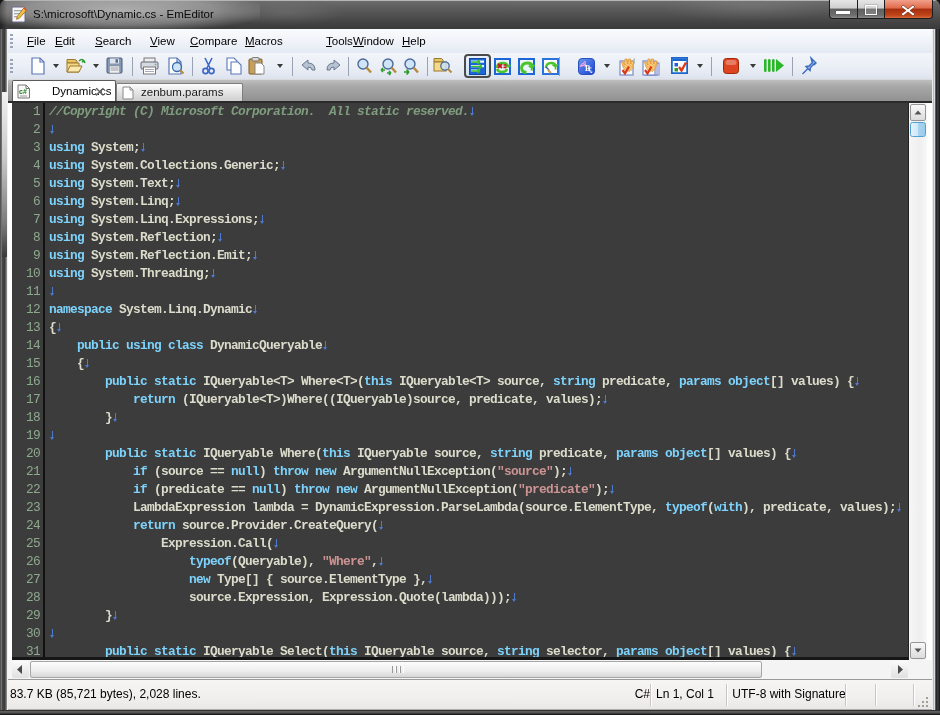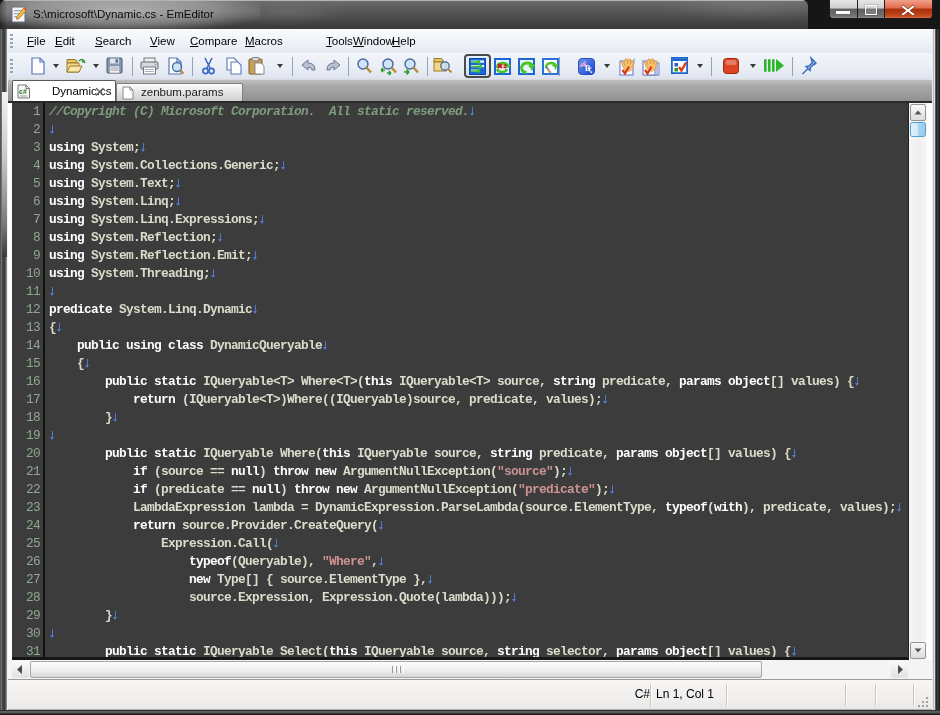--- a/index.html
+++ b/index.html
@@ -1,33 +1,33 @@
 <!DOCTYPE html>
 <html><head><meta charset="utf-8">
 <style>
 html,body{margin:0;padding:0}
 body{width:940px;height:715px;position:relative;overflow:hidden;background:#161616;font-family:"Liberation Sans",sans-serif}
 .abs{position:absolute}
 
 #code,#nums{font-family:"Liberation Mono",monospace;font-size:12.8px;line-height:18px;letter-spacing:-0.68px;white-space:pre;margin:0}
 #code{font-weight:bold;color:#dcdccc}
 #nums{font-weight:normal;color:#8ea88e;text-align:right}
-.k{color:#ffffff}
+.k{color:#7dd3fc}
 .r{color:#cc9393}
 .c{color:#7f9c7f;font-style:italic}
 .a{color:transparent;font-weight:normal;display:inline-block;width:7px;position:relative;vertical-align:top;line-height:18px}
 .a::before{content:"";position:absolute;left:2.6px;top:4px;width:1.6px;height:7px;background:#4d79cf}
 .a::after{content:"";position:absolute;left:0.9px;top:9.5px;border-left:2.6px solid transparent;border-right:2.6px solid transparent;border-top:3.8px solid #4d79cf}
 .mi{position:absolute;top:0;height:24px;line-height:24px;color:#000;font-size:11.5px}
 .sep{position:absolute;top:4px;height:19px;width:1px;background:#9aa2b2}
 .dd{position:absolute;top:11px;width:0;height:0;border-left:3.5px solid transparent;border-right:3.5px solid transparent;border-top:4px solid #3a3a3a}
 </style></head>
 <body>
 
-<div class="abs" id="titlebar" style="left:0;top:0;width:808px;height:29px;border-radius:6px 6px 0 0;background:linear-gradient(90deg,rgba(15,15,15,0.6) 0px,rgba(15,15,15,0) 7px),linear-gradient(180deg,#6e6e6e 0%,#5e5e5e 25%,#4f4f4f 55%,#424242 80%,#3a3a3a 100%);overflow:hidden">
+<div class="abs" id="titlebar" style="left:0;top:0;width:940px;height:29px;border-radius:6px 6px 0 0;background:linear-gradient(90deg,rgba(15,15,15,0.6) 0px,rgba(15,15,15,0) 7px),linear-gradient(180deg,#6e6e6e 0%,#5e5e5e 25%,#4f4f4f 55%,#424242 80%,#3a3a3a 100%);overflow:hidden">
  <div class="abs" style="left:-30px;top:-6px;width:290px;height:38px;background:radial-gradient(ellipse at 52% 45%,rgba(255,255,255,0.52) 0%,rgba(255,255,255,0.30) 45%,rgba(255,255,255,0) 72%)"></div>
     <div class="abs" style="left:225px;top:0px;width:120px;height:26px;background:radial-gradient(ellipse at center,rgba(255,255,255,0.10),rgba(255,255,255,0) 70%)"></div>
  <div class="abs" style="left:660px;top:-8px;width:180px;height:30px;background:radial-gradient(ellipse at center,rgba(255,255,255,0.10),rgba(255,255,255,0) 70%)"></div>
  <div class="abs" style="left:0;top:0;width:940px;height:1px;background:#b5b5b5"></div>
 
  <svg class="abs" style="left:11px;top:6px" width="17" height="17" viewBox="0 0 17 17">
    <rect x="1" y="1" width="13" height="15" rx="1.5" fill="#f5f5f5" stroke="#6a6a8a" stroke-width="1"></rect>
    <rect x="3" y="4" width="8" height="1.3" fill="#9aa"></rect>
    <rect x="3" y="7" width="8" height="1.3" fill="#9aa"></rect>
    <rect x="3" y="10" width="6" height="1.3" fill="#9aa"></rect>
@@ -51,21 +51,21 @@
 <div class="abs" id="menubar" style="left:8px;top:29px;width:924px;height:24px;background:linear-gradient(180deg,#fafbfe 0%,#f0f3f9 50%,#e4e9f2 100%)">
  <div class="abs" style="left:2px;top:5px;width:3px;height:14px;background:repeating-linear-gradient(180deg,#9aa4b4 0 2px,transparent 2px 4px)"></div>
  <div class="mi" style="left:19px"><u>F</u>ile</div>
  <div class="mi" style="left:47px"><u>E</u>dit</div>
  <div class="mi" style="left:87px"><u>S</u>earch</div>
  <div class="mi" style="left:142px"><u>V</u>iew</div>
  <div class="mi" style="left:182px"><u>C</u>ompare</div>
  <div class="mi" style="left:237px"><u>M</u>acros</div>
  <div class="mi" style="left:318px"><u>T</u>ools</div>
  <div class="mi" style="left:345px"><u>W</u>indow</div>
- <div class="mi" style="left:384px"><u>H</u>elp</div>
+ <div class="mi" style="left:394px"><u>H</u>elp</div>
 </div>
 
 <div class="abs" id="toolbar" style="left:8px;top:53px;width:924px;height:26px;background:linear-gradient(180deg,#f2f5fa 0%,#e9edf5 60%,#dde3ee 100%)">
  <div class="abs" style="left:2px;top:6px;width:3px;height:15px;background:repeating-linear-gradient(180deg,#9aa4b4 0 2px,transparent 2px 4px)"></div>
  <svg class="abs" style="left:21px;top:4px" width="18" height="18" viewBox="0 0 18 18">
       <path d="M3 1 h8 l4 4 v12 h-12 z" fill="#fdfdfd" stroke="#5a78b8" stroke-width="1.2"></path>
       <path d="M11 1 v4 h4" fill="none" stroke="#5a78b8" stroke-width="1.2"></path>
     </svg>
  <div class="dd" style="left:45px"></div>
  <svg class="abs" style="left:58px;top:4px" width="20" height="18" viewBox="0 0 20 18">
@@ -293,21 +293,21 @@
 <span class="a">↓</span>
 <span class="k">using</span> System;<span class="a">↓</span>
 <span class="k">using</span> System.Collections.Generic;<span class="a">↓</span>
 <span class="k">using</span> System.Text;<span class="a">↓</span>
 <span class="k">using</span> System.Linq;<span class="a">↓</span>
 <span class="k">using</span> System.Linq.Expressions;<span class="a">↓</span>
 <span class="k">using</span> System.Reflection;<span class="a">↓</span>
 <span class="k">using</span> System.Reflection.Emit;<span class="a">↓</span>
 <span class="k">using</span> System.Threading;<span class="a">↓</span>
 <span class="a">↓</span>
-<span class="k">predicate</span> System.Linq.Dynamic<span class="a">↓</span>
+<span class="k">namespace</span> System.Linq.Dynamic<span class="a">↓</span>
 {<span class="a">↓</span>
     <span class="k">public using class</span> DynamicQueryable<span class="a">↓</span>
     {<span class="a">↓</span>
         <span class="k">public static</span> IQueryable&lt;T&gt; Where&lt;T&gt;(<span class="k">this</span> IQueryable&lt;T&gt; source, <span class="k">string</span> predicate, <span class="k">params object</span>[] values) {<span class="a">↓</span>
             <span class="k">return</span> (IQueryable&lt;T&gt;)Where((IQueryable)source, predicate, values);<span class="a">↓</span>
         }<span class="a">↓</span>
 <span class="a">↓</span>
         <span class="k">public static</span> IQueryable Where(<span class="k">this</span> IQueryable source, <span class="k">string</span> predicate, <span class="k">params object</span>[] values) {<span class="a">↓</span>
             <span class="k">if</span> (source == <span class="k">null</span>) <span class="k">throw new</span> ArgumentNullException(<span class="r">"source"</span>);<span class="a">↓</span>
             <span class="k">if</span> (predicate == <span class="k">null</span>) <span class="k">throw new</span> ArgumentNullException(<span class="r">"predicate"</span>);<span class="a">↓</span>
@@ -351,24 +351,26 @@
  <div class="abs" style="left:388px;top:6px;width:2px;height:7px;border-left:1px solid #9a9a9a;border-right:1px solid #fff"></div>
  <div class="abs" style="left:392px;top:6px;width:2px;height:7px;border-left:1px solid #9a9a9a;border-right:1px solid #fff"></div>
  <div class="abs" style="left:883px;top:1px;width:17px;height:17px;background:linear-gradient(180deg,#fafafa,#e0e0e0);border-radius:2px">
   <svg width="17" height="17" viewBox="0 0 17 17">
         <path d="M7 4 L12 8.5 L7 13 Z" fill="#4a4a4a"></path>
       </svg>
  </div>
 </div>
 
 <div class="abs" id="status" style="left:8px;top:679px;width:924px;height:31px;background:linear-gradient(180deg,#f7f5f4 0%,#f0eeec 70%,#e9e7e5 100%);border-top:1px solid #9a9a9a;border-bottom:1px solid #b0aeac;box-sizing:border-box">
+ <div class="abs" style="left:2px;top:0;height:30px;line-height:29px;font-size:12px;color:#000">83.7 KB (85,721 bytes), 2,028 lines.</div>
  <div class="abs" style="left:602px;top:0;width:40px;height:30px;line-height:29px;font-size:12px;color:#000;text-align:right">C#</div>
  <div class="abs" style="left:642px;top:4px;width:1px;height:22px;background:#c8c5c2;box-shadow:1px 0 0 #fff"></div>
  <div class="abs" style="left:648px;top:0;height:30px;line-height:29px;font-size:12px;color:#000">Ln 1, Col 1</div>
  <div class="abs" style="left:718px;top:4px;width:1px;height:22px;background:#c8c5c2;box-shadow:1px 0 0 #fff"></div>
+ <div class="abs" style="left:716px;top:0;width:130px;height:30px;line-height:29px;font-size:12px;color:#000;text-align:center;white-space:nowrap">UTF-8 with Signature</div>
  <div class="abs" style="left:837px;top:4px;width:1px;height:22px;background:#c8c5c2;box-shadow:1px 0 0 #fff"></div>
  <div class="abs" style="left:867px;top:4px;width:1px;height:22px;background:#c8c5c2;box-shadow:1px 0 0 #fff"></div>
  <div class="abs" style="left:905px;top:4px;width:1px;height:22px;background:#c8c5c2;box-shadow:1px 0 0 #fff"></div>
  <svg class="abs" style="left:908px;top:16px" width="14" height="13" viewBox="0 0 14 13">
   <g fill="#a29e9a">
         <rect x="10" y="9" width="2" height="2"></rect>
         <rect x="10" y="5" width="2" height="2"></rect>
         <rect x="10" y="1" width="2" height="2"></rect>
         <rect x="6" y="9" width="2" height="2"></rect>
         <rect x="6" y="5" width="2" height="2"></rect>

